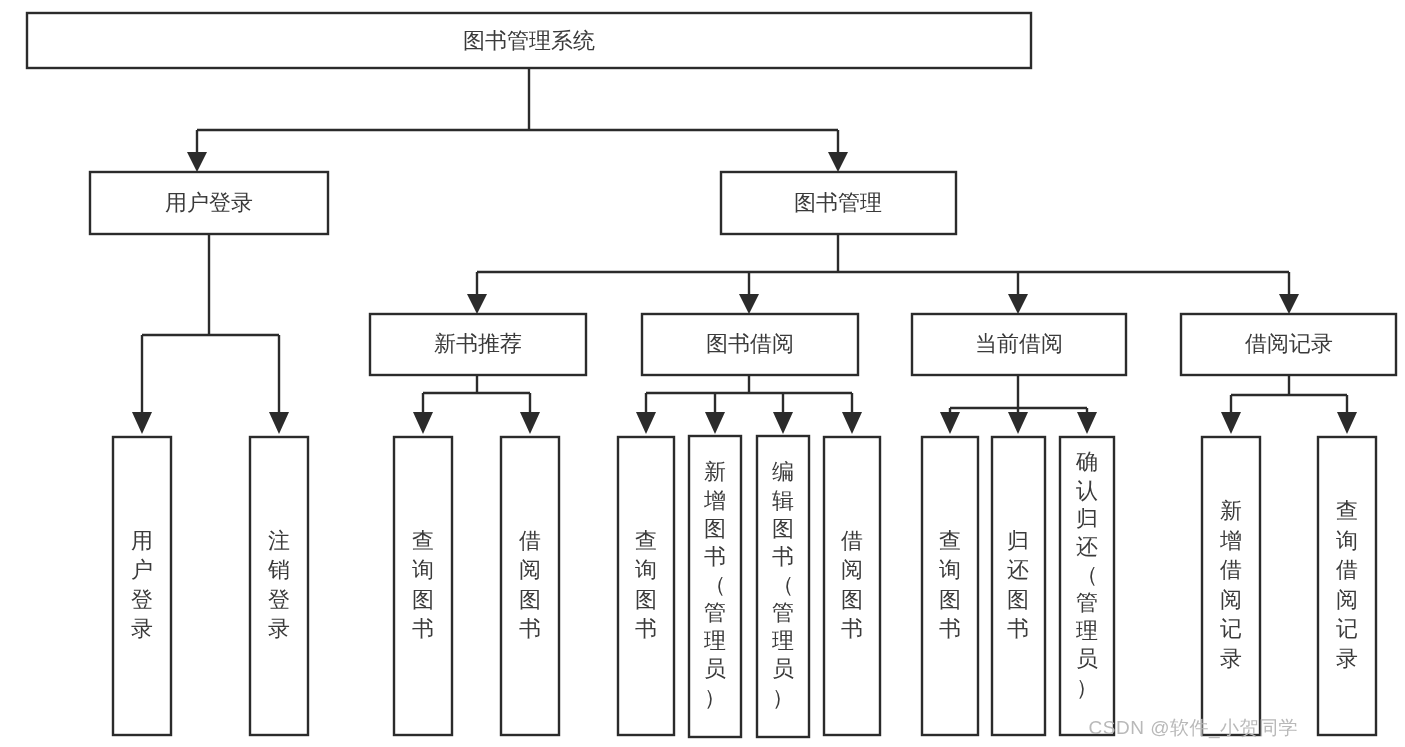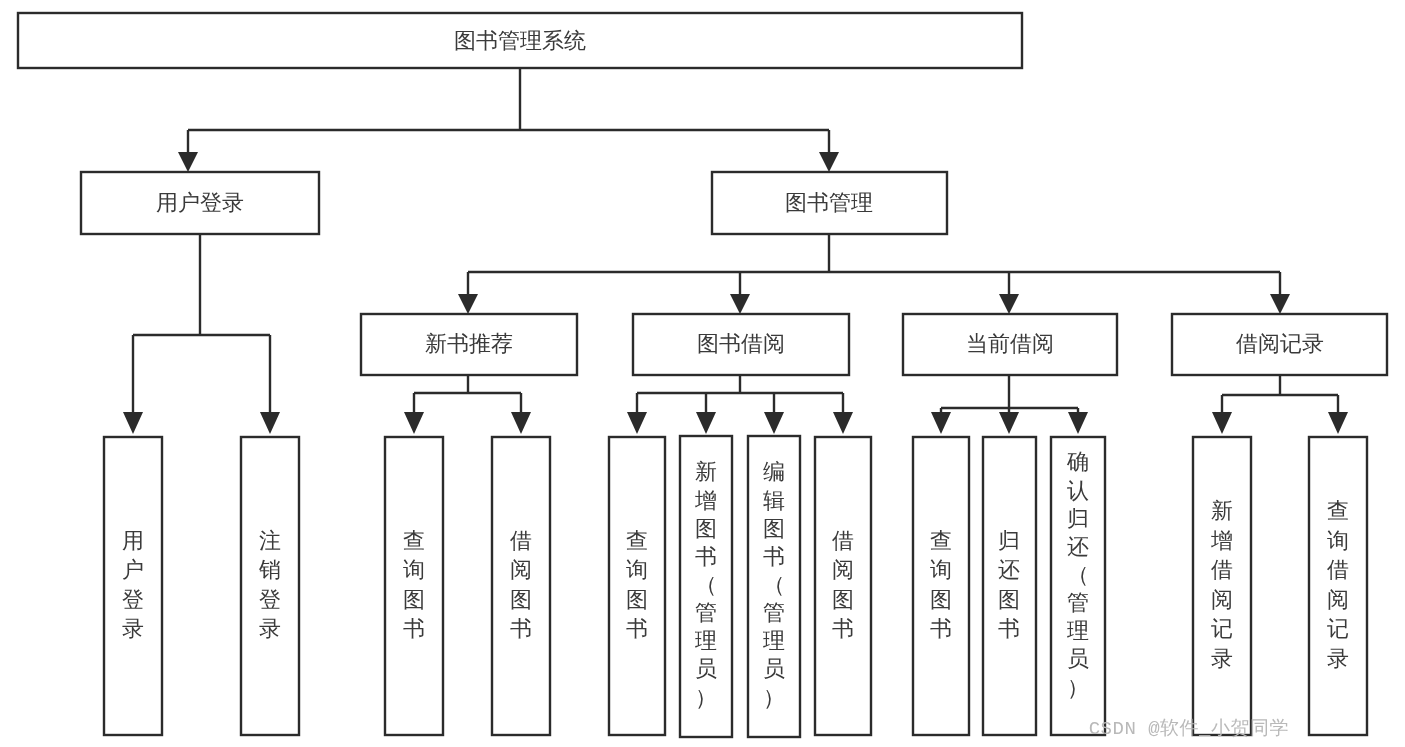--- a/index.html
+++ b/index.html
@@ -9,21 +9,21 @@
   }
   body {
     width: 1405px;
     height: 747px;
     font-family: "DejaVu Sans", "Liberation Sans", sans-serif;
     overflow: hidden;
     position: relative;
   }
   #diagram-root {
     position: absolute;
-    left: 0;
+    left: 9px;
     top: 0;
     width: 1297px;
     height: 747px;
     text-align: right;
   }
   svg.canvas {
     display: block;
     width: 1405px;
     height: 747px;
   }
@@ -54,21 +54,21 @@
     stroke-linecap: butt;
   }
   .arrow-head {
     fill: #2b2b2b;
     stroke: none;
   }
   .watermark {
     position: absolute;
     right: 8px;
     bottom: 6px;
-    font-family: Liberation Mono, monospace;
+    font-family: Liberation Sans, sans-serif;
     font-size: 19px;
     color: #b9b9b9;
     letter-spacing: 0.5px;
     user-select: none;
     pointer-events: none;
   }
 </style>
 </head>
 <body>
 

